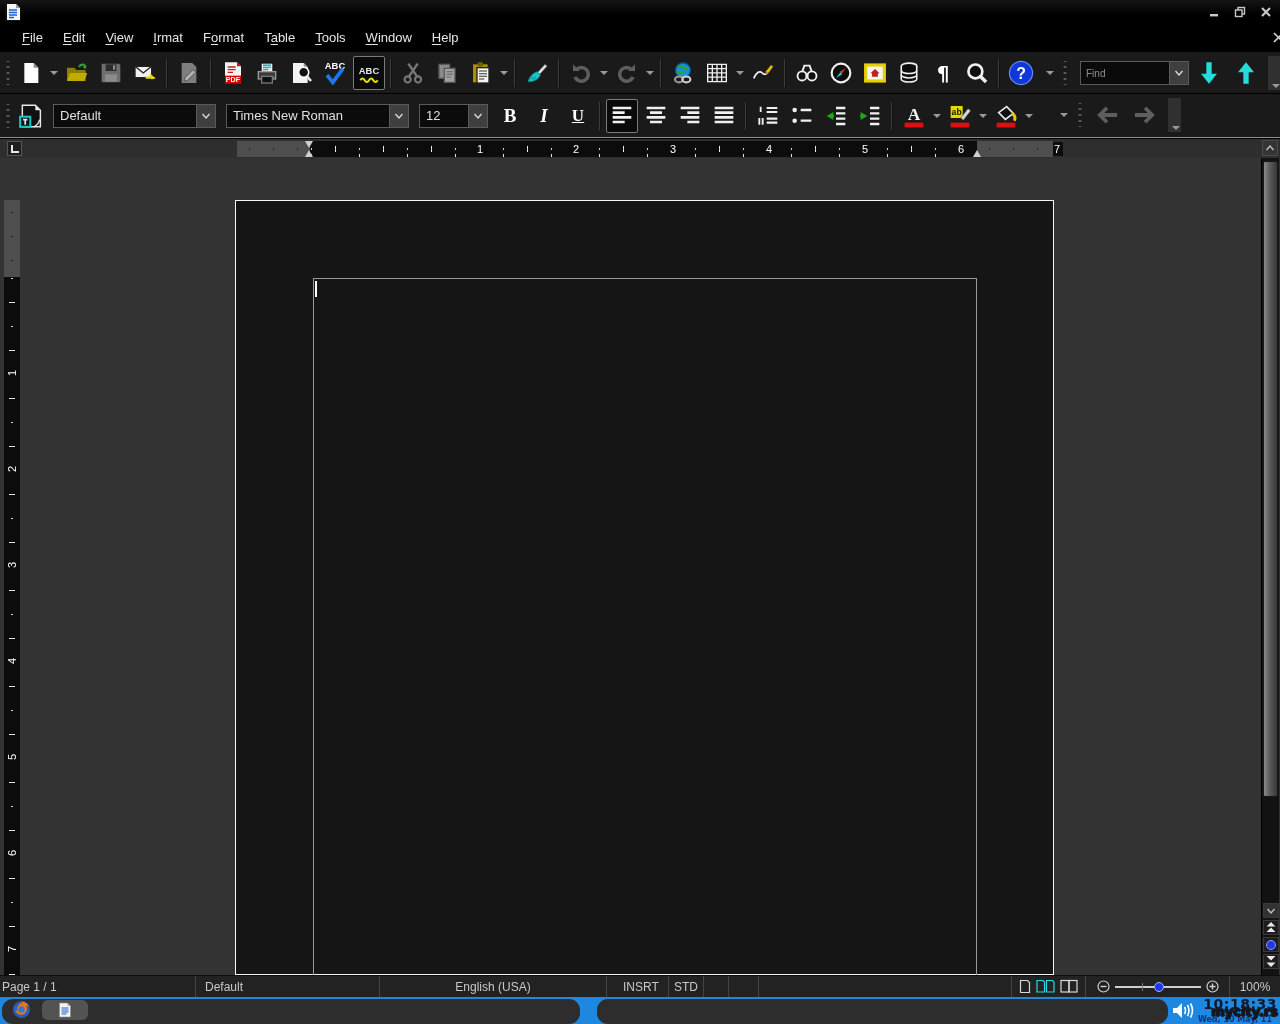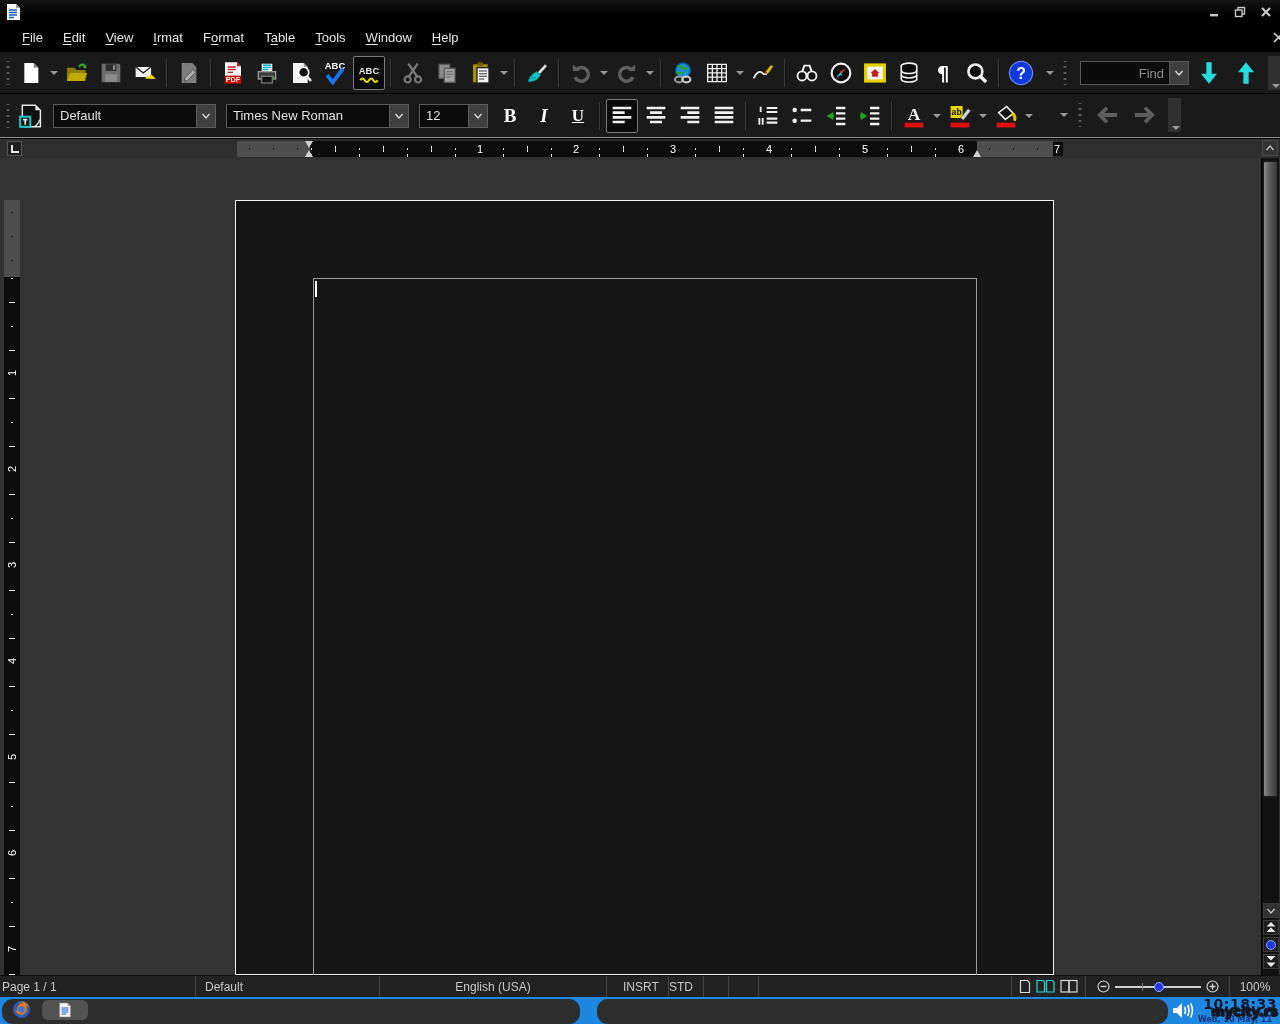--- a/index.html
+++ b/index.html
@@ -25,21 +25,21 @@
   .sep{width:1px;height:28px;background:#3d3d3d;border-right:1px solid #111;margin:0 4px;}
   .tbtn{width:30px;height:32px;display:flex;align-items:center;justify-content:center;margin:0 1px;border:1px solid transparent;border-radius:2px;}
   .tbtn.pressed{background:#0a0a0a;border:1px solid #7a7a7a;}
   .dd{width:0;height:0;border-left:4px solid transparent;border-right:4px solid transparent;border-top:4px solid #9a9a9a;margin:0 2px;align-self:center;}
   .ovstrip{width:13px;height:34px;background:#303030;position:relative;margin-left:2px;}
   .ovstrip .dd{position:absolute;bottom:2px;left:2px;}
   .std-trail{position:absolute;left:1044px;top:0;height:42px;display:flex;align-items:center;gap:3px;}
   .fmt-trail{position:absolute;left:1058px;top:0;height:42px;display:flex;align-items:center;gap:4px;}
   
   .findbox{display:flex;align-items:center;margin-left:6px;}
-  .findbox input{width:78px;height:20px;background:#0a0a0a;border:1px solid #5a5a5a;border-right:none;color:#cfcfcf;font-size:13px;padding:1px 5px;outline:none;text-align:right;}
+  .findbox input{width:78px;height:20px;background:#0a0a0a;border:1px solid #5a5a5a;border-right:none;color:#cfcfcf;font-size:10px;padding:1px 5px;outline:none;}
   .findbox input::placeholder{color:#8f8f8f;}
   .cbtn{width:20px;height:24px;background:#3f3f3f;border:1px solid #5a5a5a;display:flex;align-items:center;justify-content:center;box-sizing:border-box;}
   
   .combo{display:flex;align-items:center;margin:0 5px;}
   .cinput{height:20px;background:#0b0b0b;border:1px solid #5a5a5a;border-right:none;color:#e0e0e0;font-size:13px;padding:1px 6px;outline:none;}
   .glyph-b{font:bold 19px "Liberation Serif",serif;color:#fff;}
   .glyph-i{font:italic bold 19px "Liberation Serif",serif;color:#fff;}
   .glyph-u{font:bold 17px "Liberation Serif",serif;color:#fff;text-decoration:underline;}
   .pilcrow{font:bold 20px "DejaVu Sans",sans-serif;color:#fff;}
   
@@ -83,21 +83,21 @@
   .sbtn{position:absolute;left:1px;width:16px;height:15px;background:#1d1d1d;border:1px solid #3a3a3a;box-sizing:border-box;display:flex;align-items:center;justify-content:center;}
   .sbtn.chev{background:#323232;}
   
   #statusbar{position:absolute;left:0;top:975px;width:1280px;height:22px;background:#222;border-top:1px solid #0d0d0d;
     display:flex;align-items:center;color:#c8c8c8;font-size:12px;box-sizing:border-box;}
   .scell{height:100%;display:flex;align-items:center;border-right:1px solid #454545;box-sizing:border-box;}
   .sc-page{width:196px;padding-left:2px;}
   .sc-style{width:184px;padding-left:9px;}
   .sc-lang{width:227px;justify-content:center;}
   .sc-ins{width:46px;margin-left:16px;}
-  .sc-sel{width:35px;justify-content:flex-start;}
+  .sc-sel{width:35px;justify-content:center;}
   .sc-e1{width:25px;}.sc-e2{width:30px;}
   .sc-flex{flex:1;border-right:1px solid #454545;height:100%;}
   .sc-view{width:74px;justify-content:center;gap:5px;}
   .sc-slider{width:144px;justify-content:center;gap:5px;}
   .sc-zoom{width:50px;justify-content:center;border-right:none;}
   .slidertrack{position:relative;width:86px;height:12px;}
   .slidertrack .line{position:absolute;left:0;right:0;top:5px;height:2px;background:#cfcfcf;}
   .slidertrack .tick{position:absolute;left:27px;top:2px;width:1px;height:8px;background:#777;}
   .slidertrack .knob{position:absolute;left:39px;top:1px;width:10px;height:10px;border-radius:50%;background:#2238e8;border:1px solid #9ab4ff;box-sizing:border-box;}
   

